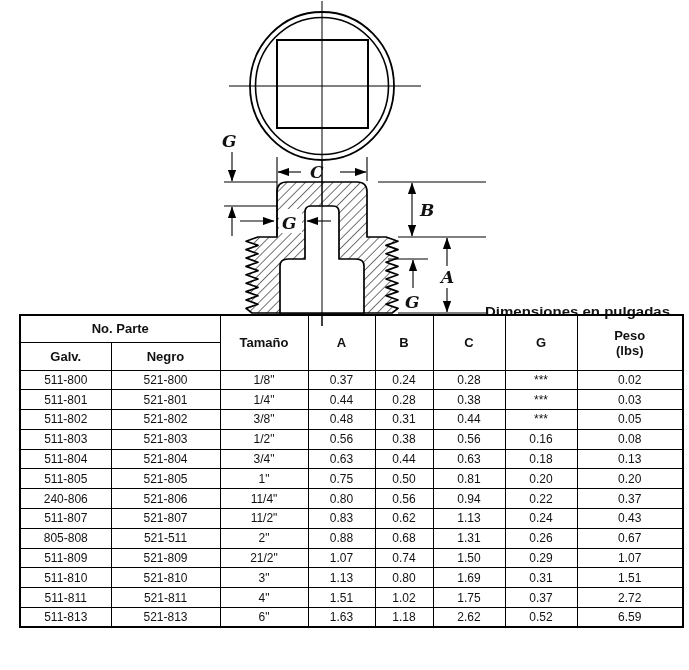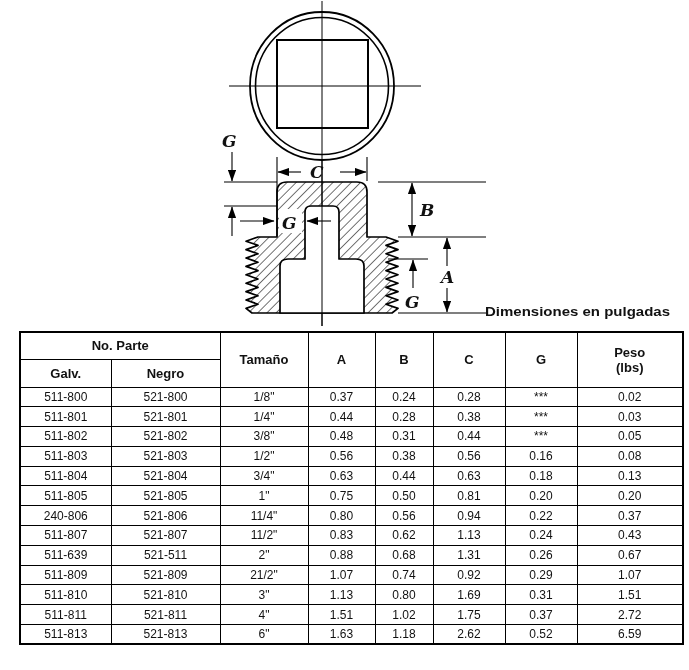--- a/index.html
+++ b/index.html
@@ -3,21 +3,21 @@
 <meta charset="utf-8">
 <style>
   * { margin:0; padding:0; box-sizing:border-box; }
   body { background:#fff; font-family:"Liberation Sans", sans-serif; }
   .page { position:relative; width:689px; height:670px; background:#ffffff; overflow:hidden; }
   .drawing-svg { position:absolute; left:0; top:0; }
 
   .dim-label { font-family:"DejaVu Serif", serif; font-style:italic; font-weight:bold; font-size:17px; fill:#111; }
   .caption-text { font-family:"Liberation Sans", sans-serif; font-weight:bold; font-size:13.5px; fill:#111; }
 
-  table.spec { position:absolute; left:19px; top:331px; border-collapse:collapse; table-layout:fixed;
+  table.spec { position:absolute; left:19px; top:314px; border-collapse:collapse; table-layout:fixed;
                border:2px solid #000; font-family:"Liberation Sans", sans-serif; color:#111; }
   table.spec th, table.spec td { border:1px solid #000; text-align:center; vertical-align:middle; padding:0; overflow:hidden; }
   table.spec thead th { font-size:13px; font-weight:bold; }
   table.spec thead tr.h1 th { height:27px; }
   table.spec thead tr.h2 th { height:28px; }
   table.spec tbody td { height:19.8px; font-size:12px; font-weight:normal; }
 </style>
 </head>
 <body>
 
@@ -201,36 +201,36 @@
           <td>511-807</td>
           <td>521-807</td>
           <td>11/2"</td>
           <td>0.83</td>
           <td>0.62</td>
           <td>1.13</td>
           <td>0.24</td>
           <td>0.43</td>
         </tr>
         <tr>
-          <td>511-639</td>
+          <td>805-808</td>
           <td>521-511</td>
           <td>2"</td>
           <td>0.88</td>
           <td>0.68</td>
           <td>1.31</td>
           <td>0.26</td>
           <td>0.67</td>
         </tr>
         <tr>
           <td>511-809</td>
           <td>521-809</td>
           <td>21/2"</td>
           <td>1.07</td>
           <td>0.74</td>
-          <td>0.92</td>
+          <td>1.50</td>
           <td>0.29</td>
           <td>1.07</td>
         </tr>
         <tr>
           <td>511-810</td>
           <td>521-810</td>
           <td>3"</td>
           <td>1.13</td>
           <td>0.80</td>
           <td>1.69</td>

